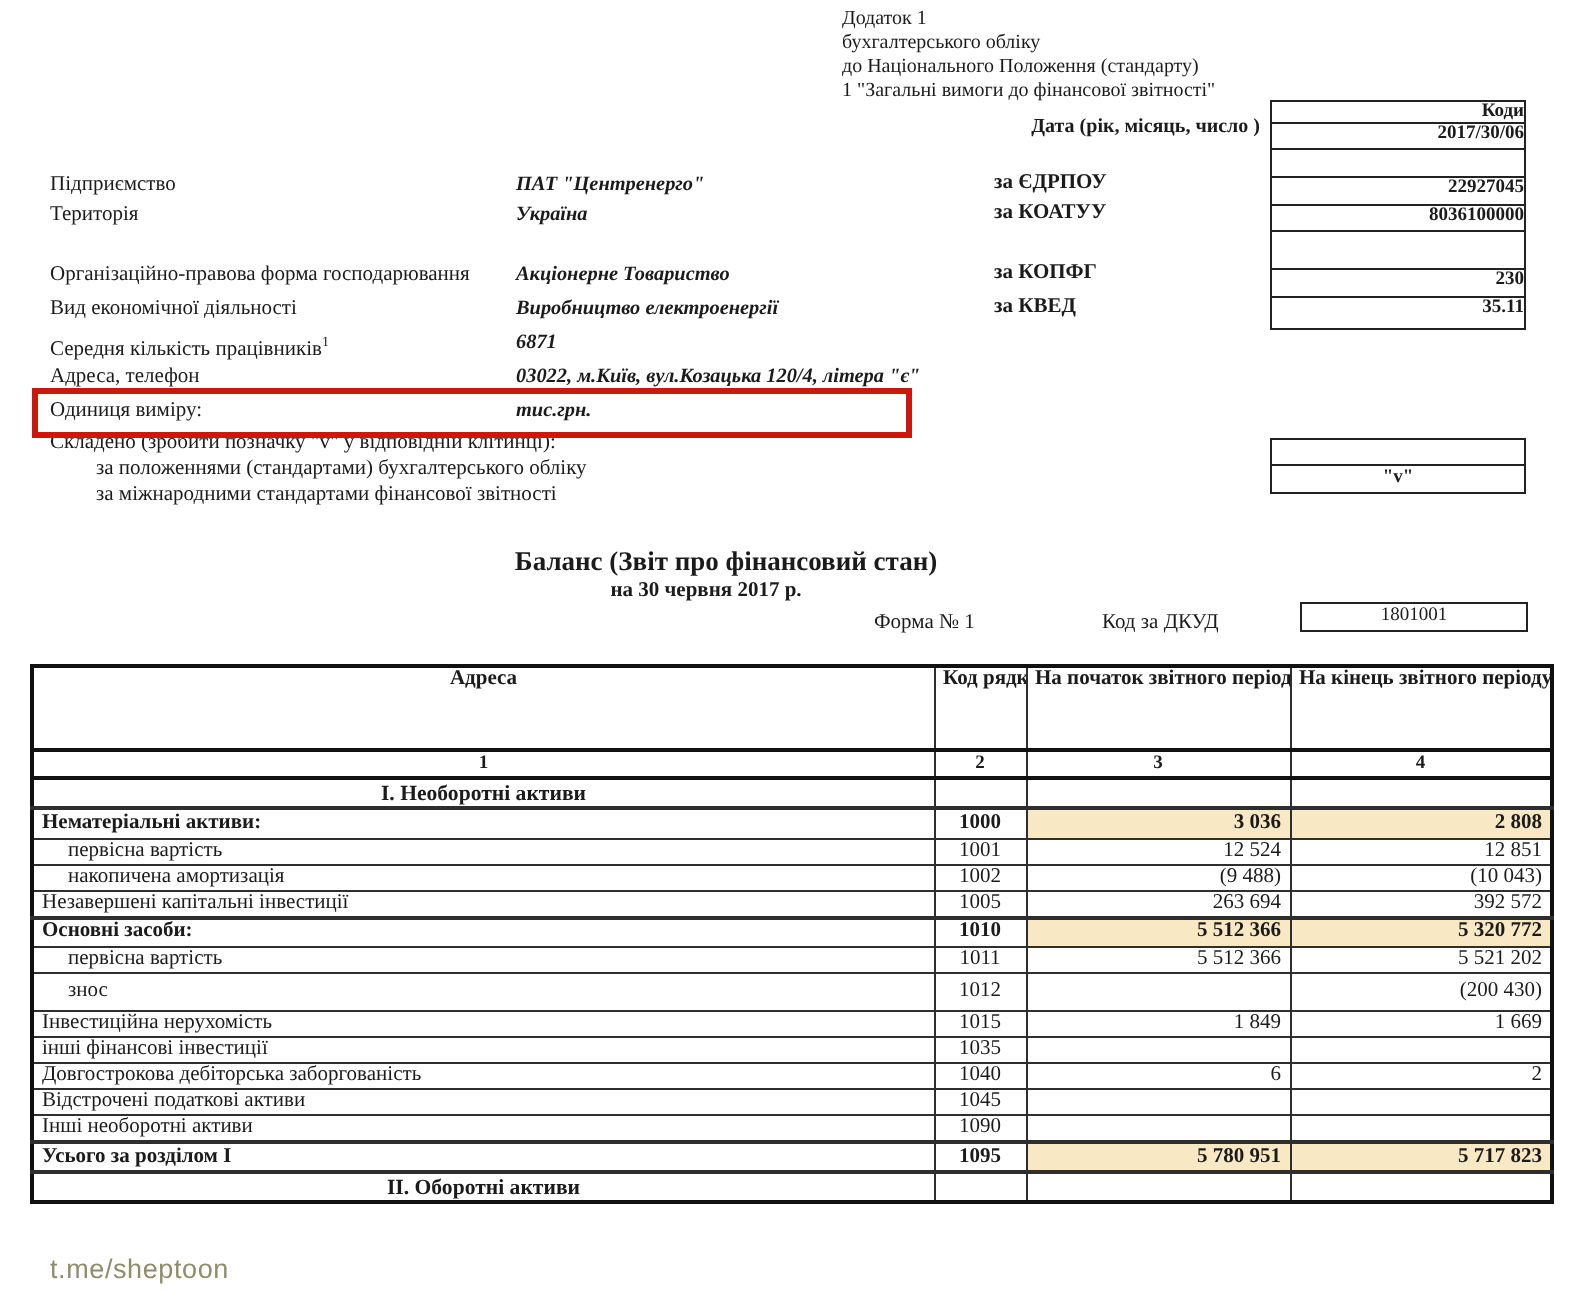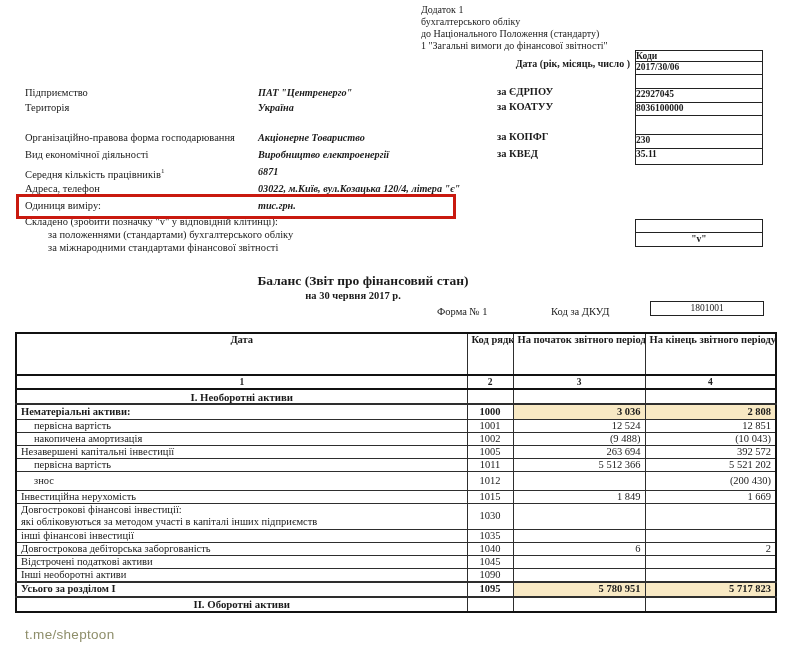--- a/index.html
+++ b/index.html
@@ -16,21 +16,21 @@
   .abs{position:absolute;}
 
   
   .appendix{left:421px;top:4px;font-size:10px;line-height:12px;width:330px;}
 
   
   .date-label{left:400px;top:58px;width:230px;text-align:right;font-size:10px;font-weight:bold;}
 
   
   .codes{left:635px;top:50px;width:128px;border:1px solid #222;box-sizing:border-box;}
-  .codes .crow{border-top:1px solid #222;text-align:left;font-size:9.5px;font-weight:bold;line-height:11px;overflow:hidden;}
+  .codes .crow{border-top:1px solid #222;text-align:right;font-size:9.5px;font-weight:bold;line-height:11px;overflow:hidden;}
   .codes .crow:first-child{border-top:none;}
 
   
   .info{left:25px;top:82px;width:620px;height:180px;}
   .irow{position:absolute;left:0;width:620px;font-size:10.5px;line-height:13px;white-space:nowrap;}
   .irow .lbl{position:absolute;left:0;}
   .irow .lbl.ind{left:23px;}
   .irow .val{position:absolute;left:233px;font-weight:bold;font-style:italic;font-size:10.2px;}
   sup{font-size:7px;}
 
@@ -161,21 +161,21 @@
 <div class="abs balance-wrap">
   <table class="balance">
     <colgroup>
         <col style="width:451px">
         <col style="width:46px">
         <col style="width:132px">
         <col style="width:131px">
       </colgroup>
     <tbody>
       <tr class="hdr" style="height:42px">
-        <td class="h-asset">Дата</td>
+        <td class="h-asset">Адреса</td>
         <td class="h-small">Код рядка</td>
         <td class="h-small">На початок звітного періоду</td>
         <td class="h-small">На кінець звітного періоду</td>
       </tr>
       <tr class="nums" style="height:14px">
         <td>1</td>
         <td>2</td>
         <td>3</td>
         <td>4</td>
       </tr>
@@ -204,46 +204,43 @@
           <td class="code">1002</td>
           <td class="num">(9 488)</td>
           <td class="num">(10 043)</td>
         </tr>
         <tr class="" style="height: 13px;">
           <td class="lbl">Незавершені капітальні інвестиції</td>
           <td class="code">1005</td>
           <td class="num">263 694</td>
           <td class="num">392 572</td>
         </tr>
+        <tr class="bold thick " style="height: 15px;">
+          <td class="lbl">Основні засоби:</td>
+          <td class="code">1010</td>
+          <td class="num hl">5 512 366</td>
+          <td class="num hl">5 320 772</td>
+        </tr>
         <tr class="" style="height: 13px;">
           <td class="lbl indent">первісна вартість</td>
           <td class="code">1011</td>
           <td class="num">5 512 366</td>
           <td class="num">5 521 202</td>
         </tr>
         <tr class="" style="height: 19px;">
           <td class="lbl indent">знос</td>
           <td class="code">1012</td>
           <td class="num"></td>
           <td class="num">(200 430)</td>
         </tr>
         <tr class="" style="height: 13px;">
           <td class="lbl">Інвестиційна нерухомість</td>
           <td class="code">1015</td>
           <td class="num">1 849</td>
           <td class="num">1 669</td>
-        </tr>
-        <tr class="twoline" style="height: 26px;">
-          <td class="lbl">
-            <div>Довгострокові фінансові інвестиції:</div>
-            <div>які обліковуються за методом участі в капіталі інших підприємств</div>
-          </td>
-          <td class="code">1030</td>
-          <td class="num"></td>
-          <td class="num"></td>
         </tr>
         <tr class="" style="height: 13px;">
           <td class="lbl">інші фінансові інвестиції</td>
           <td class="code">1035</td>
           <td class="num"></td>
           <td class="num"></td>
         </tr>
         <tr class="" style="height: 13px;">
           <td class="lbl">Довгострокова дебіторська заборгованість</td>
           <td class="code">1040</td>

